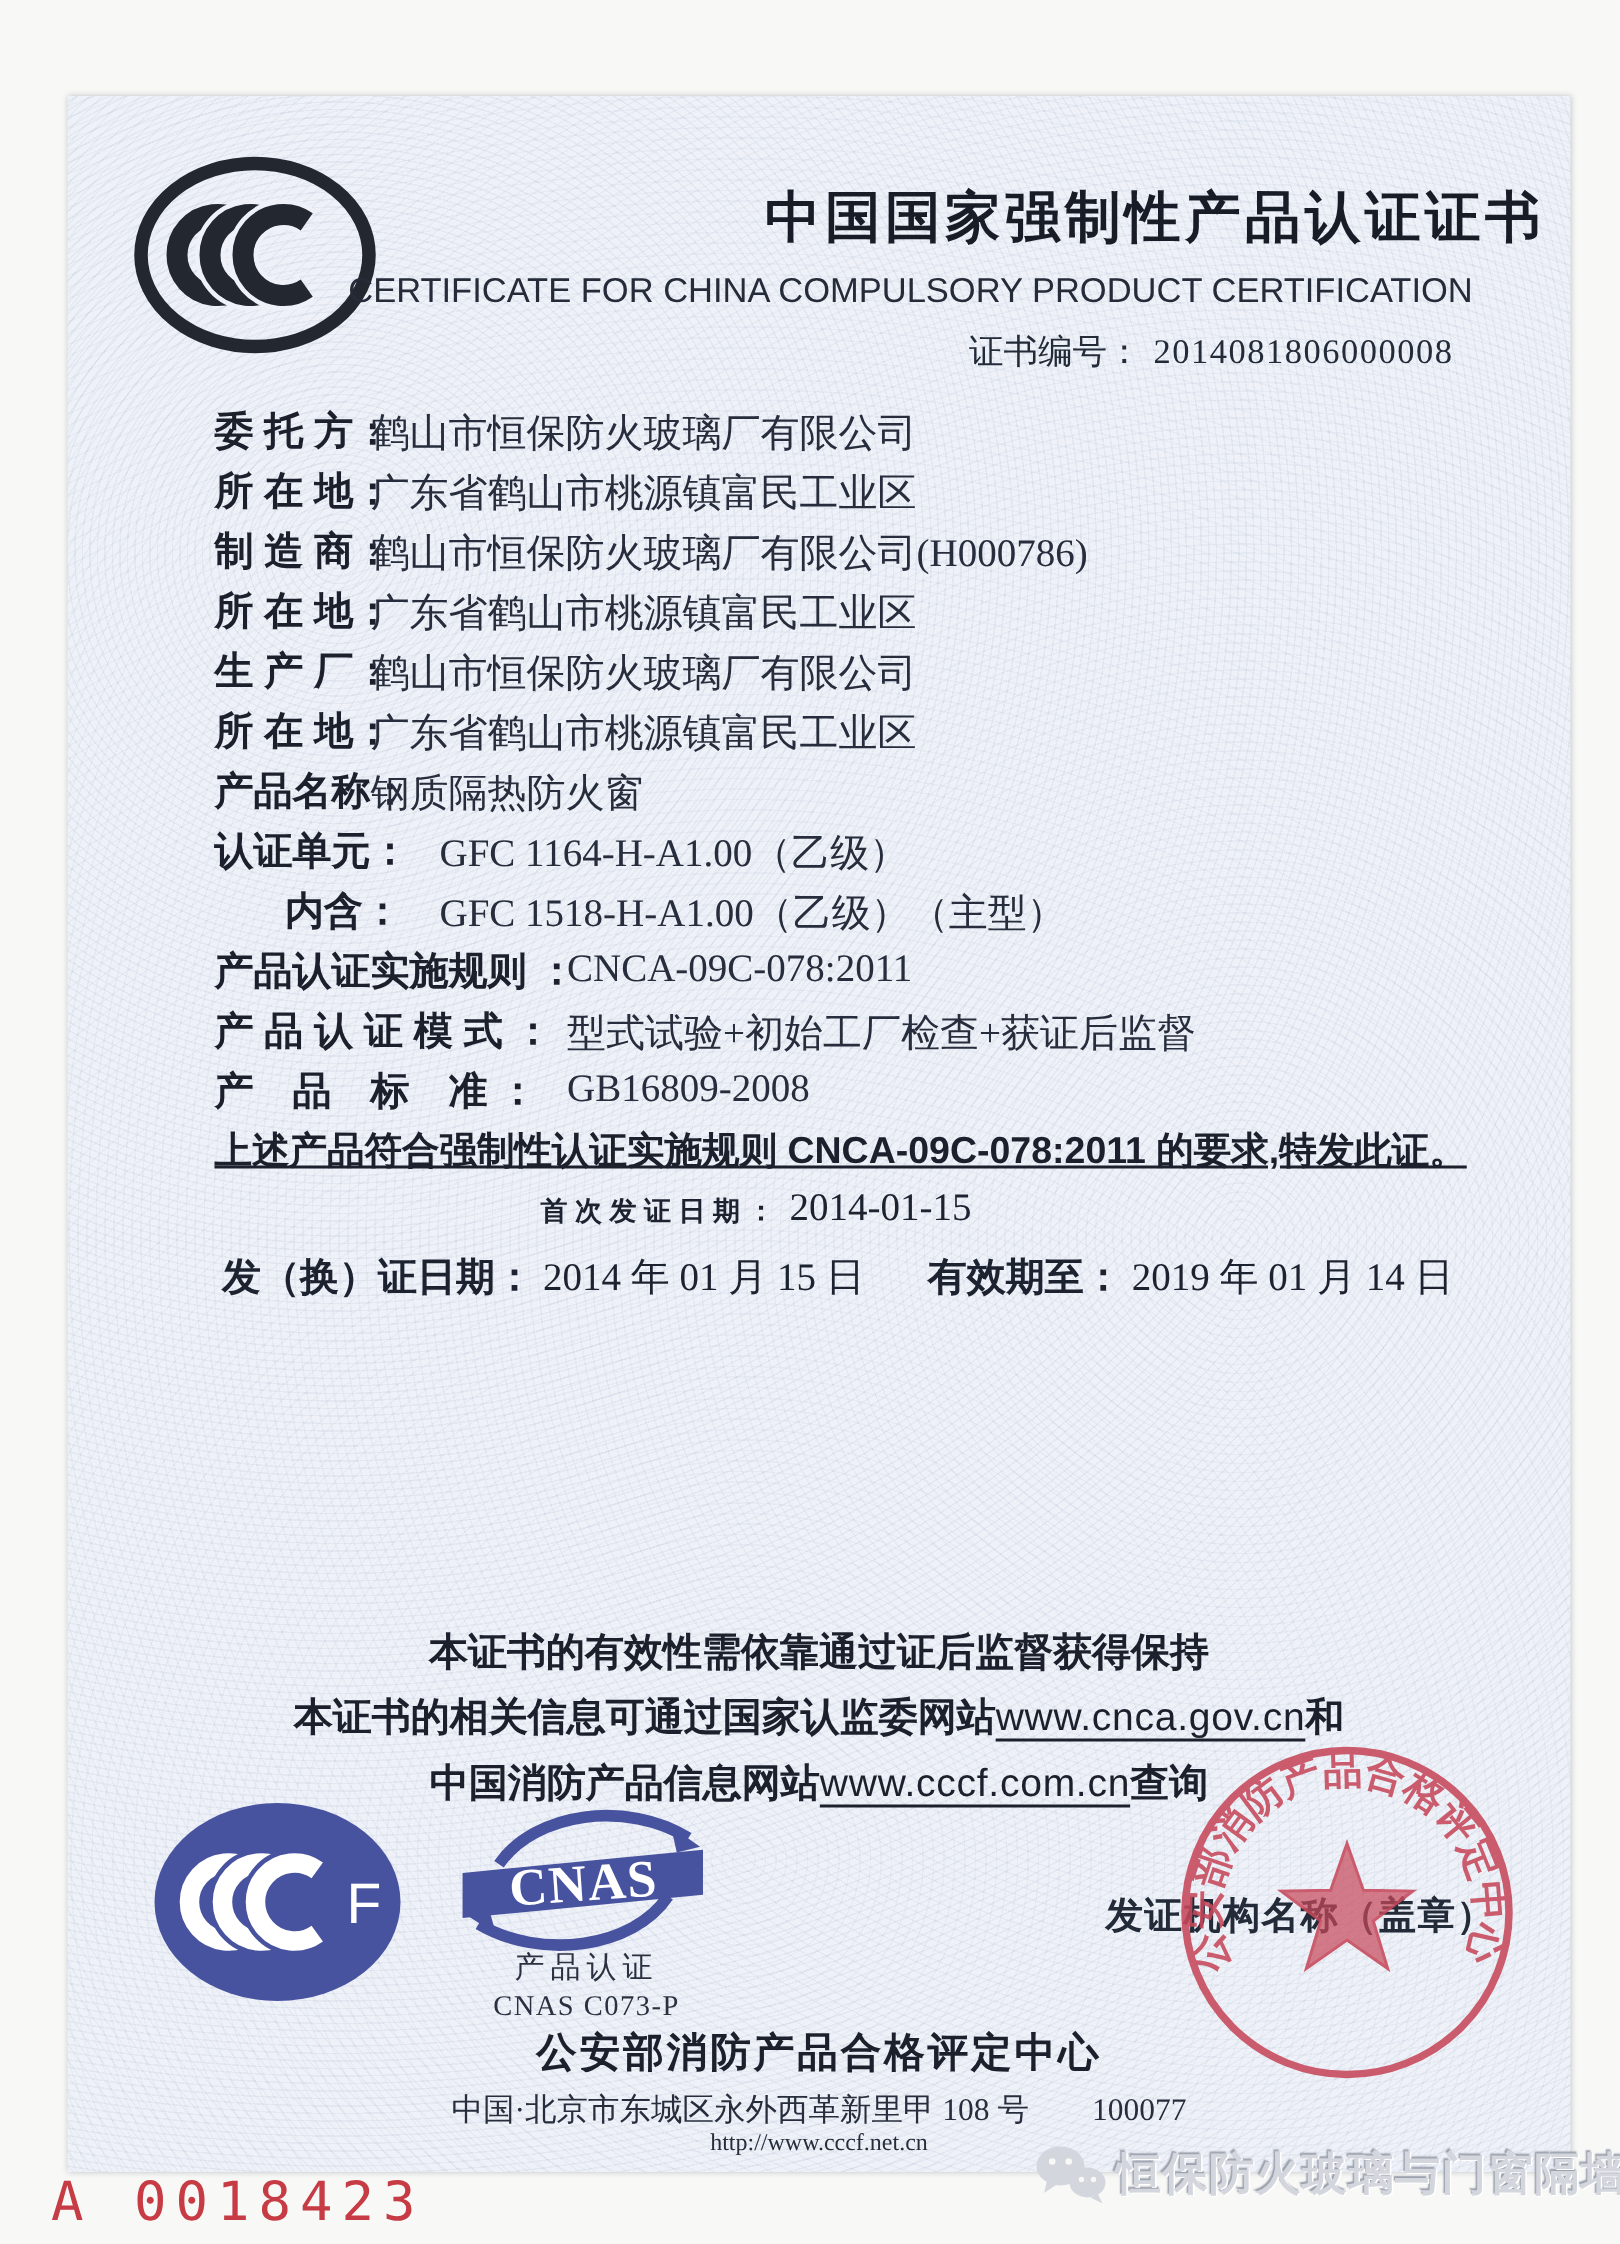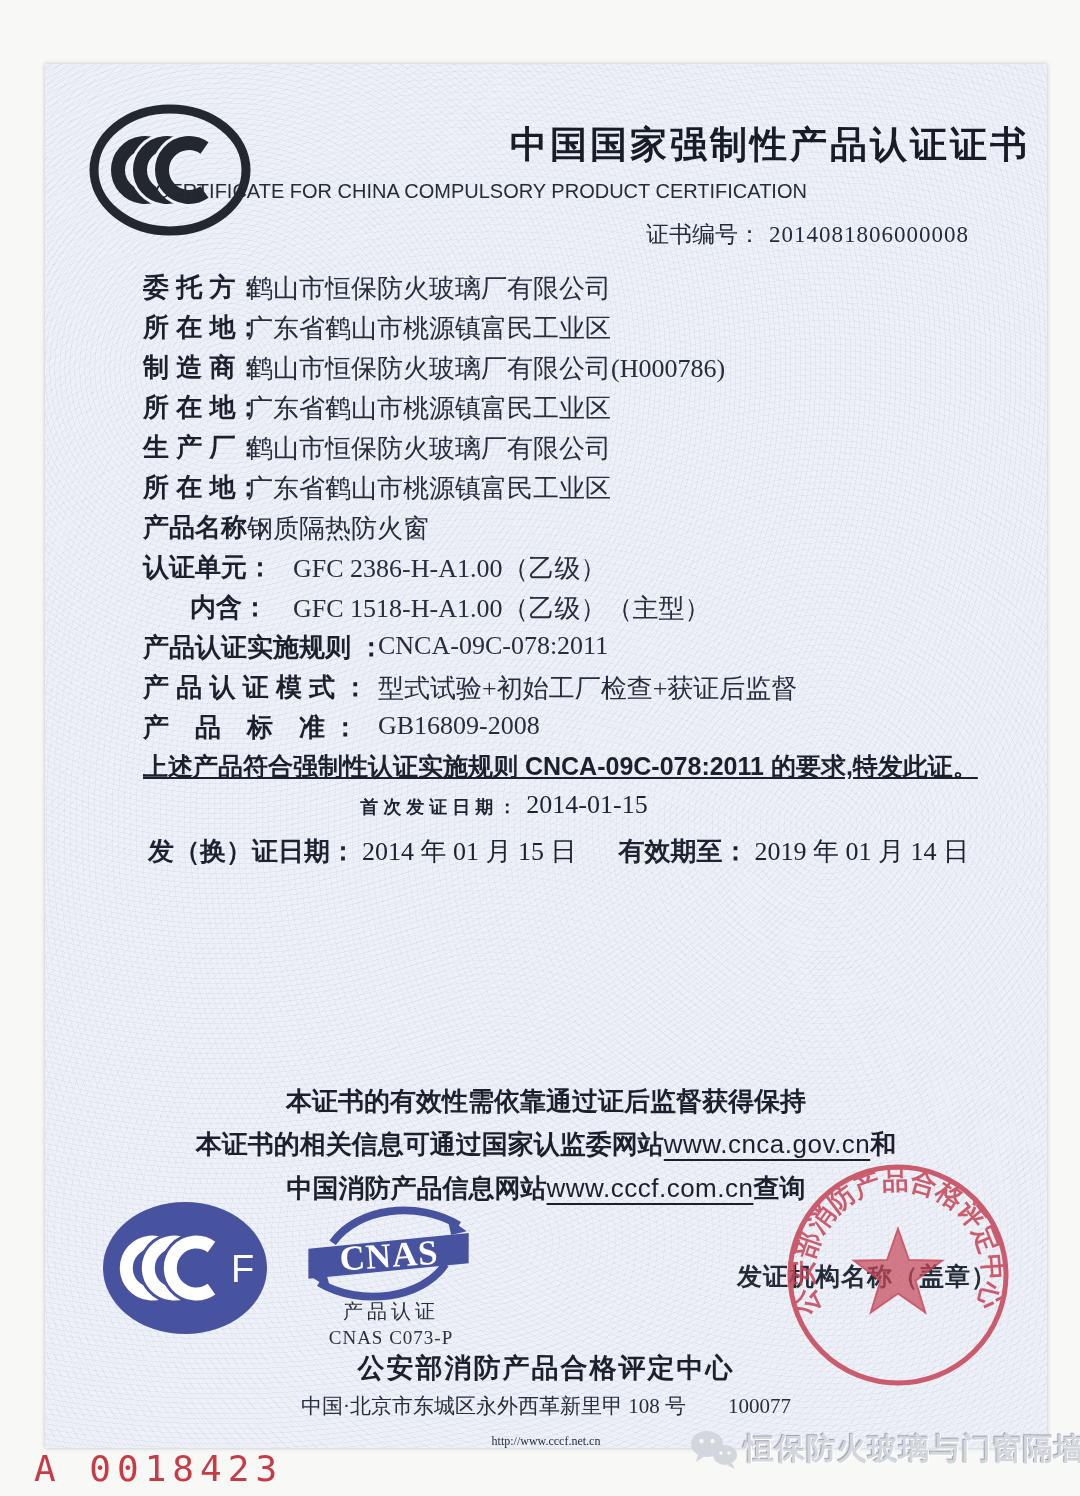--- a/index.html
+++ b/index.html
@@ -21,22 +21,22 @@
   }
   .serif{font-family:"Liberation Serif","DejaVu Serif",serif;margin-left:16px;}
 
   .ccc-logo{position:absolute;left:40px;top:34px;width:170px;height:145px;}
 
   .title{
     position:absolute;left:0;right:17px;top:56px;padding-left:150px;
     text-align:right;font-size:37px;font-weight:bold;letter-spacing:3px;color:#171c27;
   }
   .subtitle{
-    position:absolute;left:0;right:0;top:116px;padding-left:110px;
-    text-align:left;font-size:20px;font-weight:500;color:#252b38;letter-spacing:0px;
+    position:absolute;left:12px;right:0;top:116px;padding-left:110px;
+    text-align:center;font-size:23px;font-weight:500;color:#252b38;letter-spacing:0px;
   }
   .certno{
     position:absolute;left:585px;top:155px;font-size:23px;color:#20263275;
     color:#232a38;
   }
   .certno .no{margin-left:8px;letter-spacing:1px;}
 
   
   .fields{position:absolute;left:98px;top:206px;width:880px;}
   .frow{position:relative;height:40px;}
@@ -79,21 +79,21 @@
   
   .stamp-overlay{
     position:absolute;left:676px;top:1196px;font-size:25px;font-weight:bold;
     font-family:"Liberation Serif",serif;letter-spacing:1px;color:#20263290;color:#232a38;white-space:nowrap;
   }
   .stamp{position:absolute;left:738px;top:1096px;width:230px;height:230px;opacity:.88;}
 
   
   .issuer-name{position:absolute;left:0;right:0;top:1286px;text-align:center;font-size:27px;font-weight:bold;color:#1b202c;letter-spacing:2px;}
   .issuer-addr{position:absolute;left:0;right:0;top:1328px;text-align:center;font-size:21px;color:#272d3c;font-family:"Liberation Serif",serif;}
-  .issuer-site{position:absolute;left:0;right:0;top:1356px;text-align:center;font-size:12px;color:#272d3c;font-family:"Liberation Serif",serif;cursor:pointer;margin-top:14px;}
+  .issuer-site{position:absolute;left:0;right:0;top:1356px;text-align:center;font-size:16px;color:#272d3c;font-family:"Liberation Serif",serif;cursor:pointer;}
 
   
   .watermark{
     position:absolute;left:688px;top:1428px;white-space:nowrap;display:flex;align-items:center;
   }
   .watermark .wm-text{
     font-size:30px;font-weight:bold;color:#d3d6dd;margin-left:4px;letter-spacing:1px;
     text-shadow:1px 1px 0 #ffffff,-1px -1px 1px #9aa0ac;
   }
   .serial{
@@ -148,21 +148,21 @@
     <div class="frow">
         <span class="lab">所 在 地：</span>
         <span class="val v-a">广东省鹤山市桃源镇富民工业区</span>
       </div>
     <div class="frow">
         <span class="lab">产品名称：</span>
         <span class="val v-a">钢质隔热防火窗</span>
       </div>
     <div class="frow">
         <span class="lab">认证单元：</span>
-        <span class="val v-b">GFC 2386-H-A1.00（乙级）</span>
+        <span class="val v-b">GFC 1164-H-A1.00（乙级）</span>
       </div>
     <div class="frow">
         <span class="lab lab-indent">内含：</span>
         <span class="val v-b">GFC 1518-H-A1.00（乙级）（主型）</span>
       </div>
     <div class="frow">
         <span class="lab">产品认证实施规则 ：</span>
         <span class="val v-c">CNCA-09C-078:2011</span>
       </div>
     <div class="frow">

